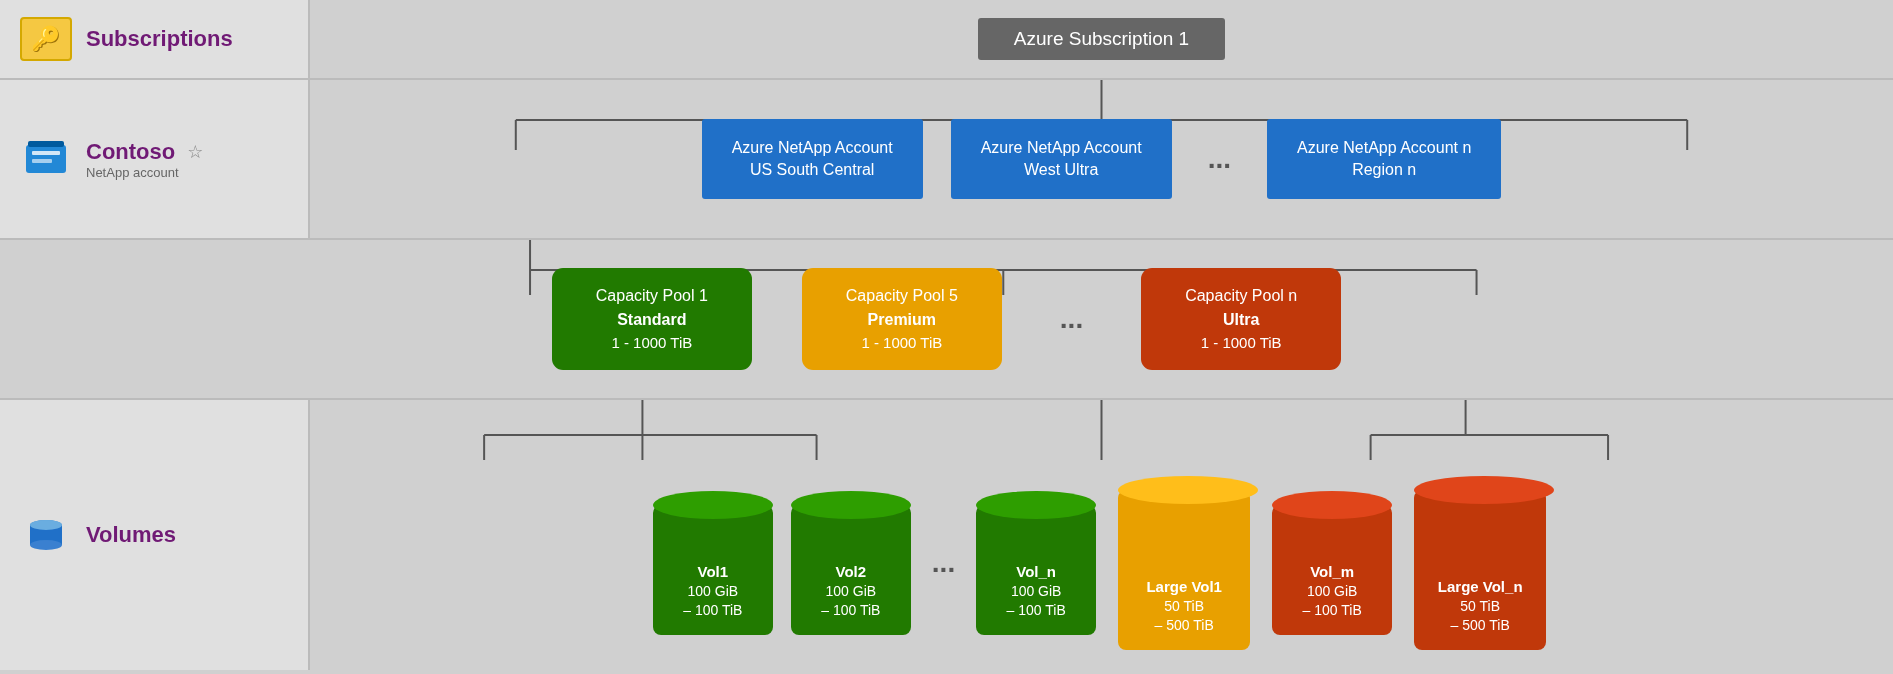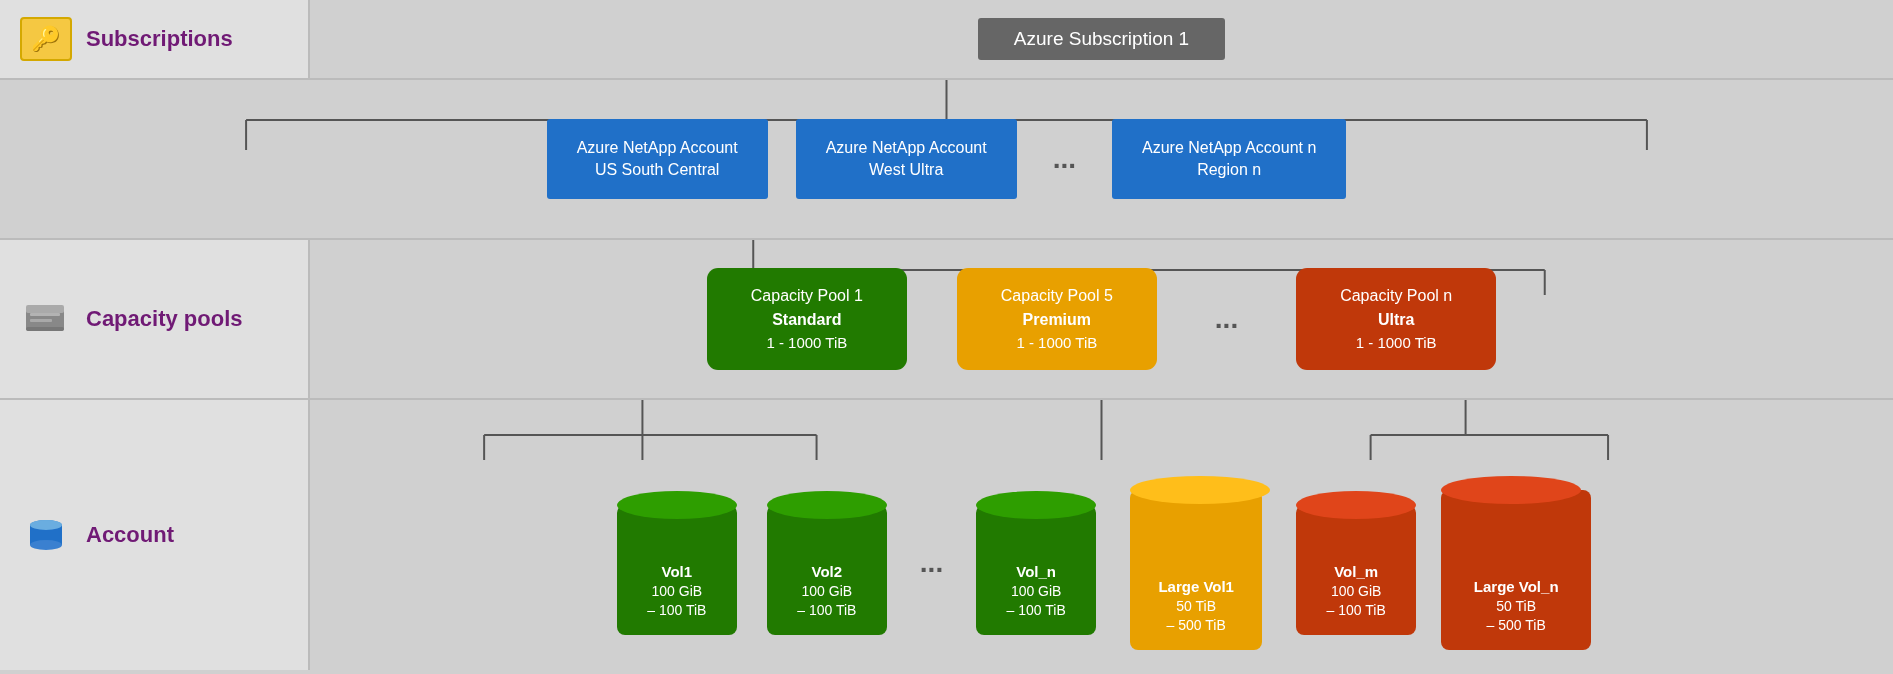--- a/index.html
+++ b/index.html
@@ -118,21 +118,21 @@
     .pool-box .pool-type { font-weight: 700; font-size: 16px; }
     .pool-box .pool-size { font-size: 15px; }
     .pool-standard { background: #217a00; }
     .pool-premium { background: #e8a000; }
     .pool-ultra { background: #c0380a; }
 
     
     .volumes-row-content {
       display: flex;
       align-items: center;
-      gap: 20px;
+      gap: 8px;
       position: relative;
     }
 
     
     .cylinder {
       display: flex;
       flex-direction: column;
       align-items: center;
       width: 130px;
     }
@@ -246,20 +246,37 @@
       <div class="label-text">
         <span class="label-main">Subscriptions</span>
       </div>
     </div>
     <div class="right-content">
       <div class="subscription-box">Azure Subscription 1</div>
     </div>
   </div>
 
   <div class="row row-accounts" style="position:relative;">
+    <div class="left-label">
+      <div class="netapp-icon">
+        <svg width="44" height="40" viewBox="0 0 44 40">
+          <rect x="2" y="6" width="40" height="28" rx="3" fill="#0078d4" opacity="0.85"></rect>
+          <rect x="8" y="12" width="28" height="4" rx="1" fill="#fff" opacity="0.8"></rect>
+          <rect x="8" y="20" width="20" height="4" rx="1" fill="#fff" opacity="0.6"></rect>
+          <rect x="4" y="2" width="36" height="6" rx="2" fill="#005a9e"></rect>
+        </svg>
+      </div>
+      <div class="label-text">
+        <div style="display:flex;align-items:center;gap:6px;">
+          <span class="label-main">Contoso</span>
+          <span class="star">☆</span>
+        </div>
+        <span class="label-sub">NetApp account</span>
+      </div>
+    </div>
     <div class="right-content" style="position:relative;">
 
       <svg class="connector-svg">
 
         <line x1="50%" y1="0" x2="50%" y2="40" stroke="#555" stroke-width="2"></line>
 
         <line x1="13%" y1="40" x2="87%" y2="40" stroke="#555" stroke-width="2"></line>
 
         <line x1="13%" y1="40" x2="13%" y2="70" stroke="#555" stroke-width="2"></line>
         <line x1="50%" y1="40" x2="50%" y2="70" stroke="#555" stroke-width="2"></line>
@@ -277,34 +294,20 @@
         <div class="dots">...</div>
         <div class="account-box">
           <div>Azure NetApp Account n</div>
           <div>Region n</div>
         </div>
       </div>
     </div>
   </div>
 
   <div class="row row-pools" style="position:relative;">
-    <div class="left-label">
-      <div class="pools-icon">
-        <svg width="44" height="40" viewBox="0 0 44 40">
-          <rect x="2" y="10" width="38" height="22" rx="3" fill="#888"></rect>
-          <rect x="2" y="6" width="38" height="8" rx="2" fill="#aaa"></rect>
-          <rect x="6" y="14" width="30" height="3" rx="1" fill="#ddd" opacity="0.5"></rect>
-          <rect x="6" y="20" width="22" height="3" rx="1" fill="#ddd" opacity="0.4"></rect>
-          <rect x="2" y="28" width="38" height="4" rx="2" fill="#777"></rect>
-        </svg>
-      </div>
-      <div class="label-text">
-        <span class="label-main">Capacity pools</span>
-      </div>
-    </div>
     <div class="right-content" style="position:relative;">
 
       <svg class="connector-svg">
         <line x1="28%" y1="0" x2="28%" y2="30" stroke="#555" stroke-width="2"></line>
         <line x1="28%" y1="30" x2="78%" y2="30" stroke="#555" stroke-width="2"></line>
         <line x1="28%" y1="30" x2="28%" y2="55" stroke="#555" stroke-width="2"></line>
         <line x1="53%" y1="30" x2="53%" y2="55" stroke="#555" stroke-width="2"></line>
         <line x1="78%" y1="30" x2="78%" y2="55" stroke="#555" stroke-width="2"></line>
       </svg>
       <div class="pools-row-content">
@@ -332,21 +335,21 @@
     <div class="left-label">
       <div class="volumes-icon">
         <svg width="44" height="40" viewBox="0 0 44 40">
           <ellipse cx="22" cy="10" rx="16" ry="5" fill="#5090d0"></ellipse>
           <rect x="6" y="10" width="32" height="20" fill="#2070c8"></rect>
           <ellipse cx="22" cy="30" rx="16" ry="5" fill="#3a80d0"></ellipse>
           <ellipse cx="22" cy="10" rx="16" ry="5" fill="#6aade0"></ellipse>
         </svg>
       </div>
       <div class="label-text">
-        <span class="label-main">Account</span>
+        <span class="label-main">Volumes</span>
       </div>
     </div>
     <div class="right-content" style="position:relative; align-items:flex-end; padding-bottom: 20px;">
 
       <svg class="connector-svg">
 
         <line x1="21%" y1="0" x2="21%" y2="35" stroke="#555" stroke-width="2"></line>
         <line x1="11%" y1="35" x2="32%" y2="35" stroke="#555" stroke-width="2"></line>
         <line x1="11%" y1="35" x2="11%" y2="60" stroke="#555" stroke-width="2"></line>
         <line x1="21%" y1="35" x2="21%" y2="60" stroke="#555" stroke-width="2"></line>
@@ -408,21 +411,21 @@
           <div class="cyl-body cyl-red" style="position:relative; margin-top:14px;">
             <div class="cyl-top cyl-top-red"></div>
             <div class="cyl-text">
               <div class="vol-name">Vol_m</div>
               <div>100 GiB</div>
               <div>– 100 TiB</div>
             </div>
           </div>
         </div>
         <div class="cylinder" style="width:150px;">
-          <div class="cyl-body cyl-red" style="position:relative; margin-top:14px; width:150px; height:160px;">
+          <div class="cyl-body cyl-red" style="position:relative; margin-top:14px; width:132px; height:160px;">
             <div class="cyl-top cyl-top-red" style="width:140px;"></div>
             <div class="cyl-text">
               <div class="vol-name">Large Vol_n</div>
               <div>50 TiB</div>
               <div>– 500 TiB</div>
             </div>
           </div>
         </div>
       </div>
     </div>

